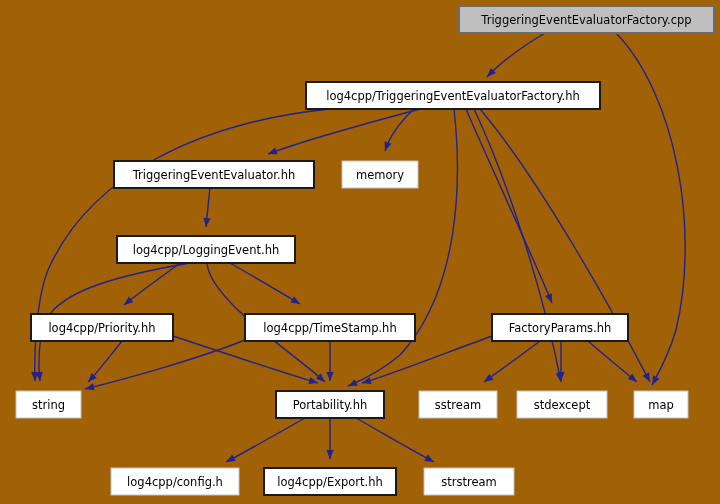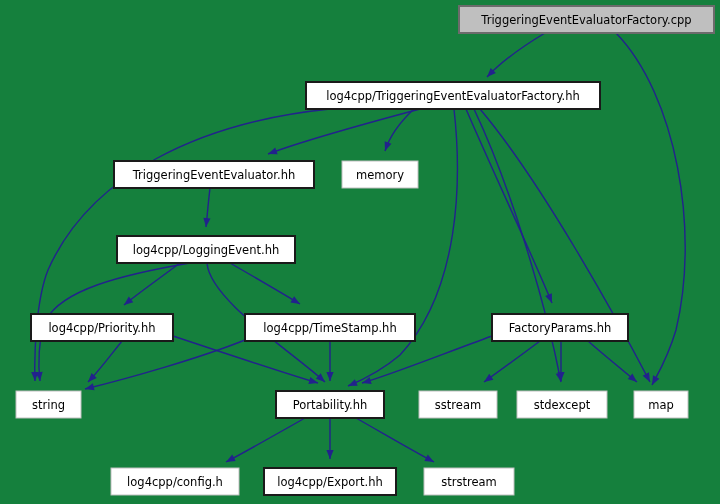--- a/index.html
+++ b/index.html
@@ -10,21 +10,21 @@
   body {
     width: 720px;
     height: 504px;
     overflow: hidden;
     font-family: "DejaVu Sans", sans-serif;
   }
   #graph-root {
     position: relative;
     width: 720px;
     height: 504px;
-    background: #15803d;
+    background: #a16207;
   }
   svg.graph-canvas {
     position: absolute;
     top: 0;
     left: 0;
     width: 720px;
     height: 504px;
     display: block;
   }
   .node-box {

